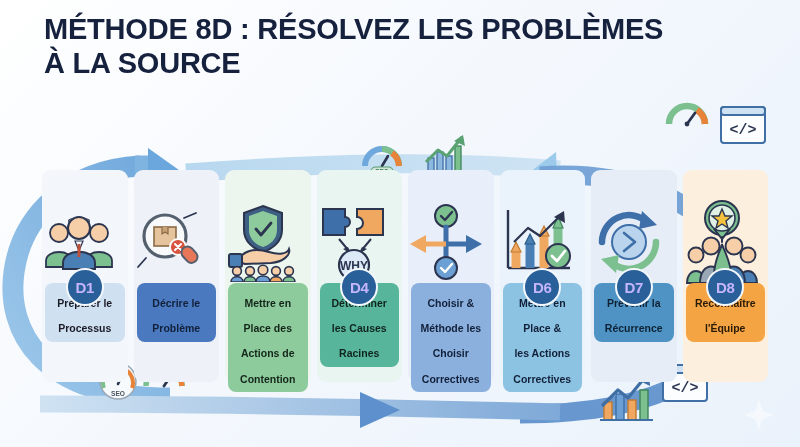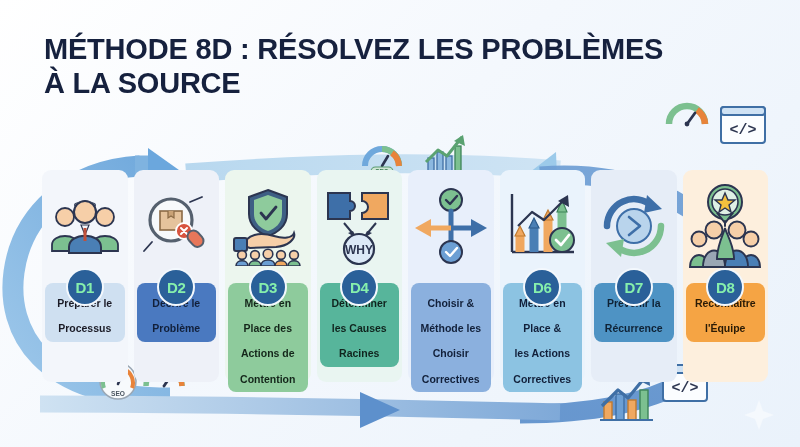--- a/index.html
+++ b/index.html
@@ -9,21 +9,21 @@
     background:#ffffff;
   }
   #stage{
     position:relative;width:800px;height:447px;
     background:linear-gradient(135deg,#ffffff 0%,#f4f8fd 45%,#eaf2fb 100%);
     overflow:hidden;
   }
 
   
   #title{
-    position:absolute;left:44px;top:32px;width:720px;
+    position:absolute;left:44px;top:12px;width:720px;
     font-size:29px;line-height:34px;font-weight:bold;
     letter-spacing:-0.2px;
     color:#16213e;
     text-transform:uppercase;
   }
   #title .l2{display:block;}
 
   
   .bgsvg{position:absolute;left:0;top:0;width:800px;height:447px;}
 
@@ -34,31 +34,31 @@
   }
   .card{
     position:relative;
     width:88px;height:212px;
     border-radius:9px;
     display:flex;flex-direction:column;align-items:center;
     box-sizing:border-box;
   }
   .card .icon{
     height:105px;width:100%;
-    display:flex;align-items:center;justify-content:center;
-    padding-top:6px;box-sizing:border-box;
+    display:flex;align-items:center;justify-content:flex-start;
+    padding-top:6px;box-sizing:border-box;margin-top:16px;
   }
   .card .icon svg{display:block;}
 
   .badge{
     position:absolute;left:50%;transform:translateX(-50%);
     top:98px;
     width:34px;height:34px;border-radius:50%;
     background:#2a6099;border:2px solid #f3f8fd;
-    color:#86efac;font-weight:bold;font-size:15px;
+    color:#c4b5fd;font-weight:bold;font-size:15px;
     display:flex;align-items:center;justify-content:center;
     z-index:4;letter-spacing:-0.3px;
   }
   .labelbox{
     position:absolute;left:3px;right:3px;top:113px;
     min-height:56px;
     border-radius:8px;
     padding:14px 4px 7px 4px;box-sizing:border-box;
     font-size:10.5px;line-height:12.6px;font-weight:bold;
     text-align:center;color:#1a1a25;
@@ -237,21 +237,20 @@
           <circle cx="31" cy="27" r="21" fill="#f7f9fb" stroke="#55606e" stroke-width="3.2"></circle>
           <rect x="20" y="18" width="22" height="19" fill="#e5c39c" stroke="#8a6a45" stroke-width="1.6"></rect>
           <path d="M28,18 L28,25 L31,23 L34,25 L34,18" fill="#c9a276" stroke="#8a6a45" stroke-width="1.2"></path>
           <circle cx="44" cy="38" r="8" fill="#d8543f" stroke="#ffffff" stroke-width="1.8"></circle>
           <path d="M41,35 L47,41 M47,35 L41,41" stroke="#ffffff" stroke-width="2" stroke-linecap="round"></path>
           <rect x="45" y="43" width="12" height="18" rx="6" transform="rotate(-42 45 43)" fill="#e8775a" stroke="#55606e" stroke-width="2"></rect>
           <line x1="50" y1="9" x2="62" y2="4" stroke="#2c3550" stroke-width="1.8" stroke-linecap="round"></line>
           <line x1="12" y1="49" x2="4" y2="58" stroke="#2c3550" stroke-width="1.8" stroke-linecap="round"></line>
         </svg>
       </div>
-      <div class="badge" style="background: rgb(42, 96, 153);">D2</div>
       <div class="labelbox" style="background: rgb(74, 121, 192); color: rgb(18, 32, 58); min-height: 56px;">
         <span>
           <span>Décrire le</span><br>
           <span>Problème</span>
         </span>
       </div>
     </div>
 
     <div class="card" style="background: rgb(236, 246, 238);">
       <div class="icon">
@@ -268,21 +267,20 @@
               <path d="M19,80 C19,73 31,73 31,80 Z" fill="#7cc090"></path>
             <circle cx="38" cy="68" r="4.8" fill="#f6cfa8"></circle>
               <path d="M31,80 C31,72 45,72 45,80 Z" fill="#6c9fd4"></path>
             <circle cx="51" cy="69" r="4.4" fill="#f6cfa8"></circle>
               <path d="M45,80 C45,73 57,73 57,80 Z" fill="#f0a860"></path>
             <circle cx="64" cy="69" r="4.4" fill="#f6cfa8"></circle>
               <path d="M58,80 C58,73 70,73 70,80 Z" fill="#7cc090"></path>
           </g>
         </svg>
       </div>
-      <div class="badge" style="background: rgb(42, 96, 153);">D3</div>
       <div class="labelbox" style="background: rgb(142, 203, 156); color: rgb(20, 38, 26); min-height: 84px;">
         <span>
           <span>Mettre en</span><br>
           <span>Place des</span><br>
           <span>Actions de</span><br>
           <span>Contention</span>
         </span>
       </div>
     </div>
 

